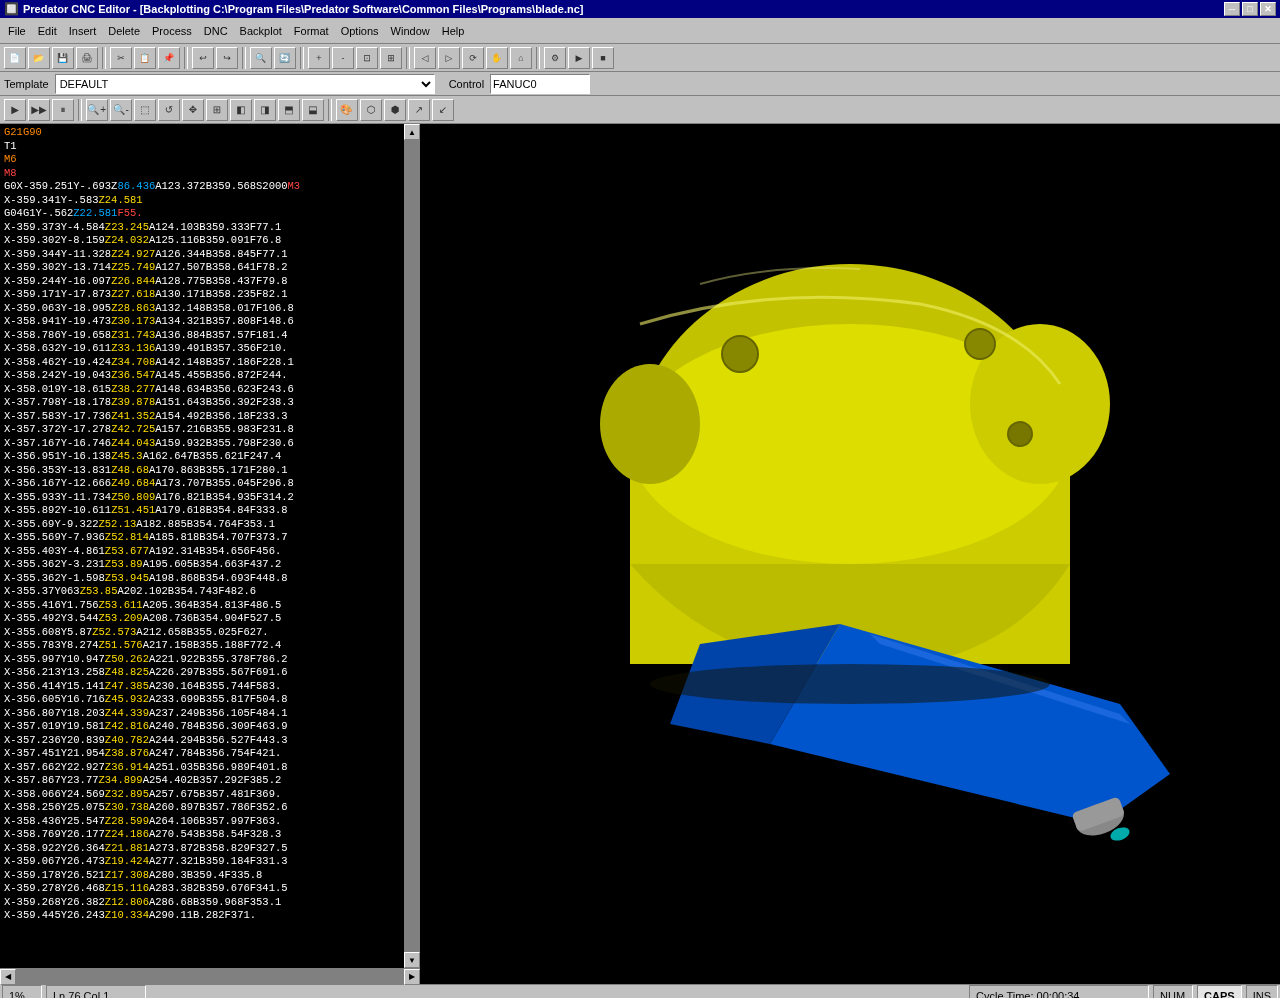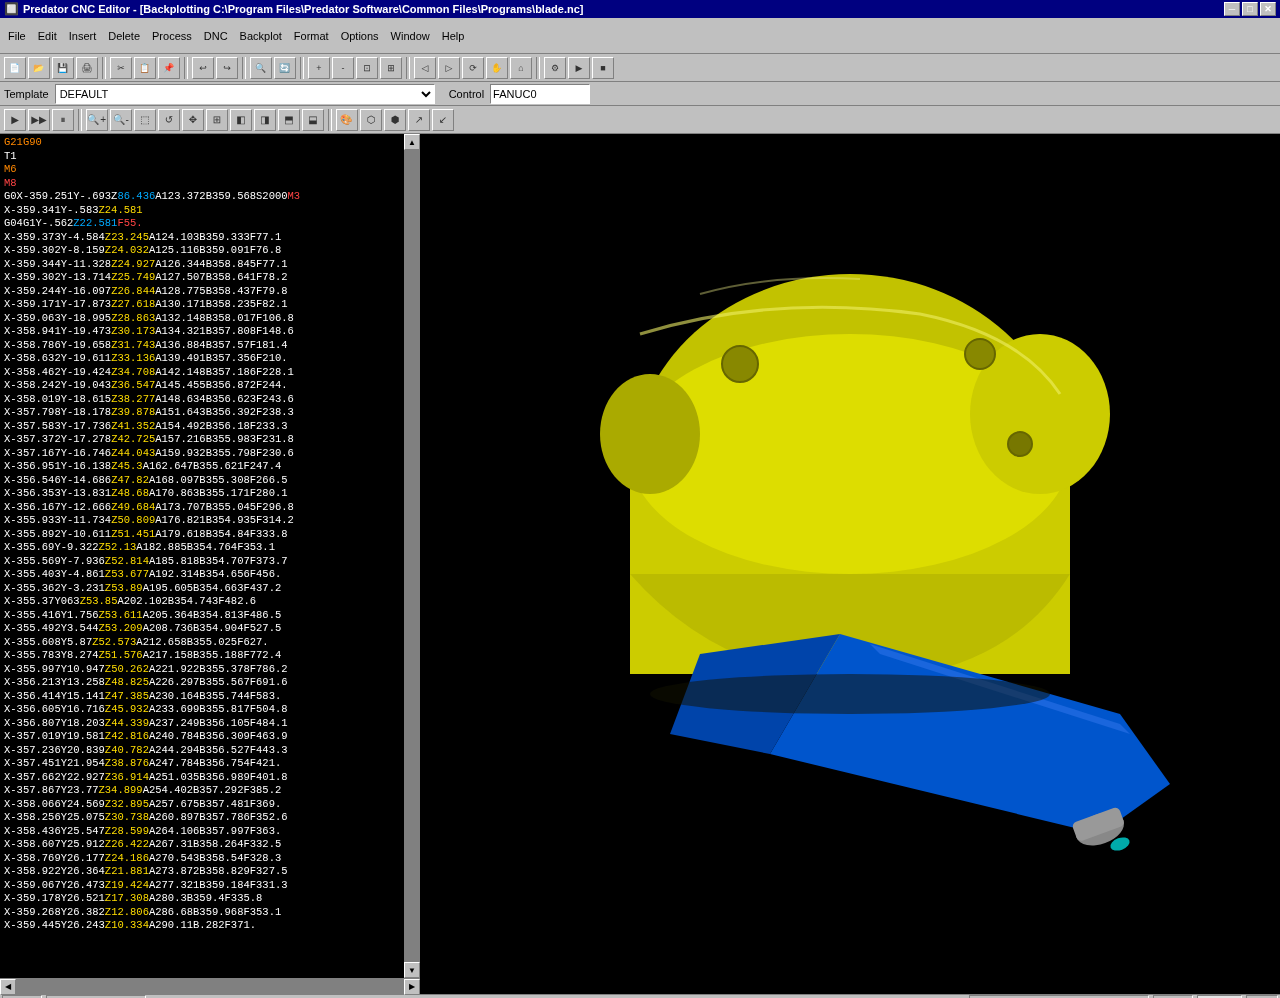--- a/index.html
+++ b/index.html
@@ -28,21 +28,21 @@
       font-size: 9px;
       display: flex;
       align-items: center;
       justify-content: center;
       cursor: pointer;
     }
 
     
     #menu-bar {
       background: #c0c0c0;
-      height: 36px;
+      height: 26px;
       display: flex;
       align-items: center;
       border-bottom: 1px solid #808080;
       padding: 0 2px;
     }
     .menu-item {
       padding: 2px 6px;
       cursor: pointer;
       font-size: 11px;
     }
@@ -444,52 +444,52 @@
           <div class="code-line"><span style="color:#ffffff">X-358.786Y-19.658</span><span style="color:#ffdd00">Z31.743</span><span style="color:#ffffff">A136.884B357.57F181.4</span></div>
           <div class="code-line"><span style="color:#ffffff">X-358.632Y-19.611</span><span style="color:#ffdd00">Z33.136</span><span style="color:#ffffff">A139.491B357.356F210.</span></div>
           <div class="code-line"><span style="color:#ffffff">X-358.462Y-19.424</span><span style="color:#ffdd00">Z34.708</span><span style="color:#ffffff">A142.148B357.186F228.1</span></div>
           <div class="code-line"><span style="color:#ffffff">X-358.242Y-19.043</span><span style="color:#ffdd00">Z36.547</span><span style="color:#ffffff">A145.455B356.872F244.</span></div>
           <div class="code-line"><span style="color:#ffffff">X-358.019Y-18.615</span><span style="color:#ffdd00">Z38.277</span><span style="color:#ffffff">A148.634B356.623F243.6</span></div>
           <div class="code-line"><span style="color:#ffffff">X-357.798Y-18.178</span><span style="color:#ffdd00">Z39.878</span><span style="color:#ffffff">A151.643B356.392F238.3</span></div>
           <div class="code-line"><span style="color:#ffffff">X-357.583Y-17.736</span><span style="color:#ffdd00">Z41.352</span><span style="color:#ffffff">A154.492B356.18F233.3</span></div>
           <div class="code-line"><span style="color:#ffffff">X-357.372Y-17.278</span><span style="color:#ffdd00">Z42.725</span><span style="color:#ffffff">A157.216B355.983F231.8</span></div>
           <div class="code-line"><span style="color:#ffffff">X-357.167Y-16.746</span><span style="color:#ffdd00">Z44.043</span><span style="color:#ffffff">A159.932B355.798F230.6</span></div>
           <div class="code-line"><span style="color:#ffffff">X-356.951Y-16.138</span><span style="color:#ffdd00">Z45.3</span><span style="color:#ffffff">A162.647B355.621F247.4</span></div>
-          <div class="code-line"><span style="color:#ffffff">X-356.546Y-14.686</span><span style="color:#ffdd00">Z47.82</span><span style="color:#ffffff">A168.097B355.308F266.5</span></div>
           <div class="code-line"><span style="color:#ffffff">X-356.353Y-13.831</span><span style="color:#ffdd00">Z48.68</span><span style="color:#ffffff">A170.863B355.171F280.1</span></div>
           <div class="code-line"><span style="color:#ffffff">X-356.167Y-12.666</span><span style="color:#ffdd00">Z49.684</span><span style="color:#ffffff">A173.707B355.045F296.8</span></div>
           <div class="code-line"><span style="color:#ffffff">X-355.933Y-11.734</span><span style="color:#ffdd00">Z50.809</span><span style="color:#ffffff">A176.821B354.935F314.2</span></div>
           <div class="code-line"><span style="color:#ffffff">X-355.892Y-10.611</span><span style="color:#ffdd00">Z51.451</span><span style="color:#ffffff">A179.618B354.84F333.8</span></div>
           <div class="code-line"><span style="color:#ffffff">X-355.69Y-9.322</span><span style="color:#ffdd00">Z52.13</span><span style="color:#ffffff">A182.885B354.764F353.1</span></div>
           <div class="code-line"><span style="color:#ffffff">X-355.569Y-7.936</span><span style="color:#ffdd00">Z52.814</span><span style="color:#ffffff">A185.818B354.707F373.7</span></div>
           <div class="code-line"><span style="color:#ffffff">X-355.403Y-4.861</span><span style="color:#ffdd00">Z53.677</span><span style="color:#ffffff">A192.314B354.656F456.</span></div>
           <div class="code-line"><span style="color:#ffffff">X-355.362Y-3.231</span><span style="color:#ffdd00">Z53.89</span><span style="color:#ffffff">A195.605B354.663F437.2</span></div>
+          <div class="code-line"><span style="color:#ffffff">X-355.362Y-1.598</span><span style="color:#ffdd00">Z53.945</span><span style="color:#ffffff">A198.868B354.693F448.8</span></div>
           <div class="code-line"><span style="color:#ffffff">X-355.37Y063</span><span style="color:#ffdd00">Z53.85</span><span style="color:#ffffff">A202.102B354.743F482.6</span></div>
           <div class="code-line"><span style="color:#ffffff">X-355.416Y1.756</span><span style="color:#ffdd00">Z53.611</span><span style="color:#ffffff">A205.364B354.813F486.5</span></div>
           <div class="code-line"><span style="color:#ffffff">X-355.492Y3.544</span><span style="color:#ffdd00">Z53.209</span><span style="color:#ffffff">A208.736B354.904F527.5</span></div>
           <div class="code-line"><span style="color:#ffffff">X-355.608Y5.87</span><span style="color:#ffdd00">Z52.573</span><span style="color:#ffffff">A212.658B355.025F627.</span></div>
           <div class="code-line"><span style="color:#ffffff">X-355.783Y8.274</span><span style="color:#ffdd00">Z51.576</span><span style="color:#ffffff">A217.158B355.188F772.4</span></div>
           <div class="code-line"><span style="color:#ffffff">X-355.997Y10.947</span><span style="color:#ffdd00">Z50.262</span><span style="color:#ffffff">A221.922B355.378F786.2</span></div>
           <div class="code-line"><span style="color:#ffffff">X-356.213Y13.258</span><span style="color:#ffdd00">Z48.825</span><span style="color:#ffffff">A226.297B355.567F691.6</span></div>
           <div class="code-line"><span style="color:#ffffff">X-356.414Y15.141</span><span style="color:#ffdd00">Z47.385</span><span style="color:#ffffff">A230.164B355.744F583.</span></div>
           <div class="code-line"><span style="color:#ffffff">X-356.605Y16.716</span><span style="color:#ffdd00">Z45.932</span><span style="color:#ffffff">A233.699B355.817F504.8</span></div>
           <div class="code-line"><span style="color:#ffffff">X-356.807Y18.203</span><span style="color:#ffdd00">Z44.339</span><span style="color:#ffffff">A237.249B356.105F484.1</span></div>
           <div class="code-line"><span style="color:#ffffff">X-357.019Y19.581</span><span style="color:#ffdd00">Z42.816</span><span style="color:#ffffff">A240.784B356.309F463.9</span></div>
           <div class="code-line"><span style="color:#ffffff">X-357.236Y20.839</span><span style="color:#ffdd00">Z40.782</span><span style="color:#ffffff">A244.294B356.527F443.3</span></div>
           <div class="code-line"><span style="color:#ffffff">X-357.451Y21.954</span><span style="color:#ffdd00">Z38.876</span><span style="color:#ffffff">A247.784B356.754F421.</span></div>
           <div class="code-line"><span style="color:#ffffff">X-357.662Y22.927</span><span style="color:#ffdd00">Z36.914</span><span style="color:#ffffff">A251.035B356.989F401.8</span></div>
           <div class="code-line"><span style="color:#ffffff">X-357.867Y23.77</span><span style="color:#ffdd00">Z34.899</span><span style="color:#ffffff">A254.402B357.292F385.2</span></div>
           <div class="code-line"><span style="color:#ffffff">X-358.066Y24.569</span><span style="color:#ffdd00">Z32.895</span><span style="color:#ffffff">A257.675B357.481F369.</span></div>
           <div class="code-line"><span style="color:#ffffff">X-358.256Y25.075</span><span style="color:#ffdd00">Z30.738</span><span style="color:#ffffff">A260.897B357.786F352.6</span></div>
           <div class="code-line"><span style="color:#ffffff">X-358.436Y25.547</span><span style="color:#ffdd00">Z28.599</span><span style="color:#ffffff">A264.106B357.997F363.</span></div>
-          <div class="code-line"><span style="color:#ffffff">X-358.607Y25.912</span><span style="color:#ffdd00">Z26.422</span><span style="color:#ffffff">A267.31B358.264F332.5</span></div>
           <div class="code-line"><span style="color:#ffffff">X-358.769Y26.177</span><span style="color:#ffdd00">Z24.186</span><span style="color:#ffffff">A270.543B358.54F328.3</span></div>
           <div class="code-line"><span style="color:#ffffff">X-358.922Y26.364</span><span style="color:#ffdd00">Z21.881</span><span style="color:#ffffff">A273.872B358.829F327.5</span></div>
           <div class="code-line"><span style="color:#ffffff">X-359.067Y26.473</span><span style="color:#ffdd00">Z19.424</span><span style="color:#ffffff">A277.321B359.184F331.3</span></div>
           <div class="code-line"><span style="color:#ffffff">X-359.178Y26.521</span><span style="color:#ffdd00">Z17.308</span><span style="color:#ffffff">A280.3B359.4F335.8</span></div>
+          <div class="code-line"><span style="color:#ffffff">X-359.278Y26.468</span><span style="color:#ffdd00">Z15.116</span><span style="color:#ffffff">A283.382B359.676F341.5</span></div>
           <div class="code-line"><span style="color:#ffffff">X-359.268Y26.382</span><span style="color:#ffdd00">Z12.806</span><span style="color:#ffffff">A286.68B359.968F353.1</span></div>
           <div class="code-line"><span style="color:#ffffff">X-359.445Y26.243</span><span style="color:#ffdd00">Z10.334</span><span style="color:#ffffff">A290.11B.282F371.</span></div>
         </div>
       <div id="vscroll">
         <div class="scroll-btn">▲</div>
         <div class="scroll-track"></div>
         <div class="scroll-btn">▼</div>
       </div>
     </div>
     <div id="hscroll-area">

